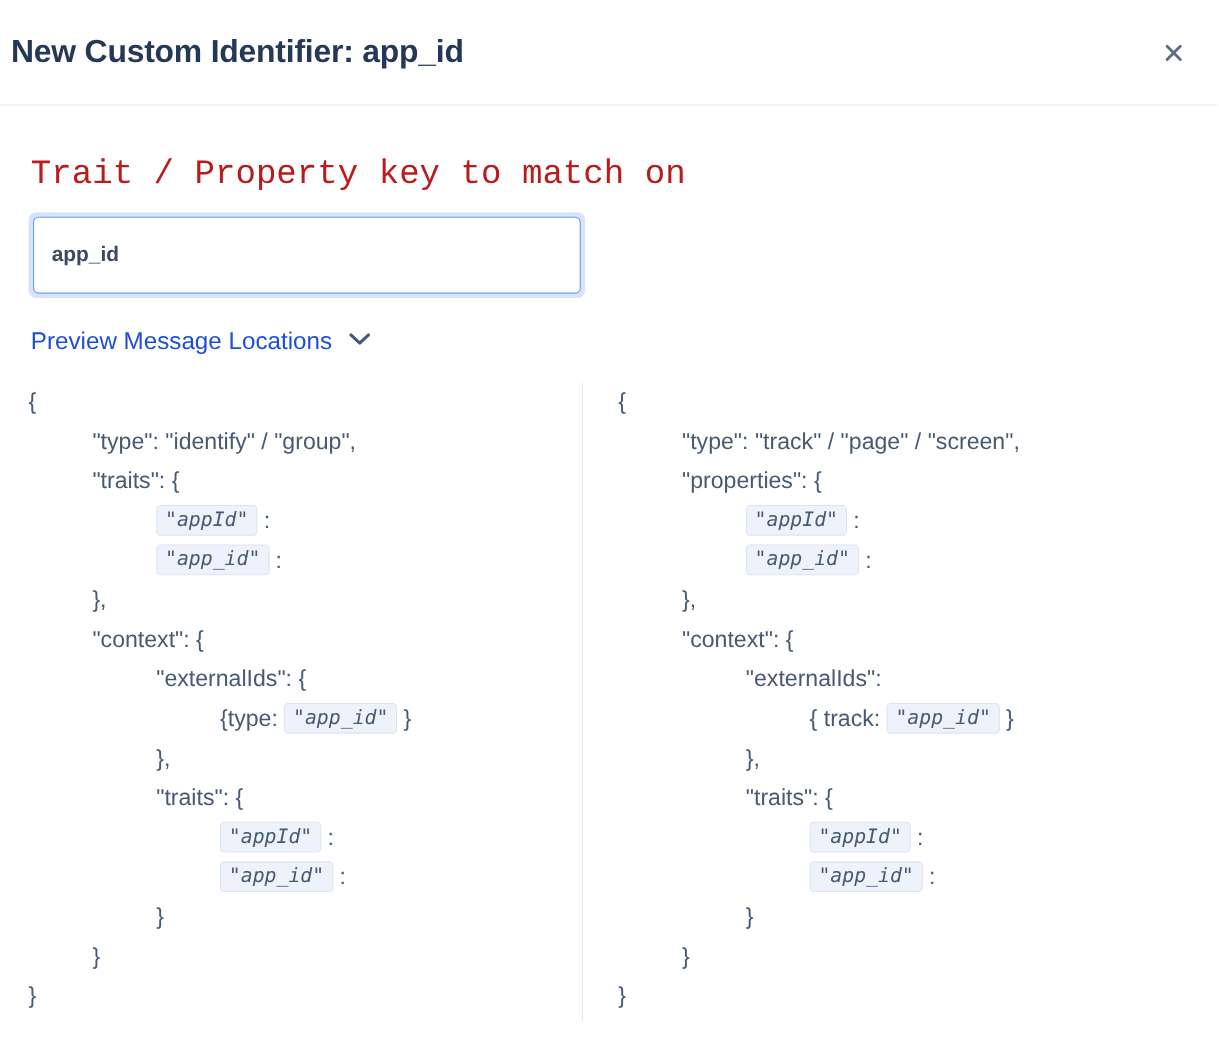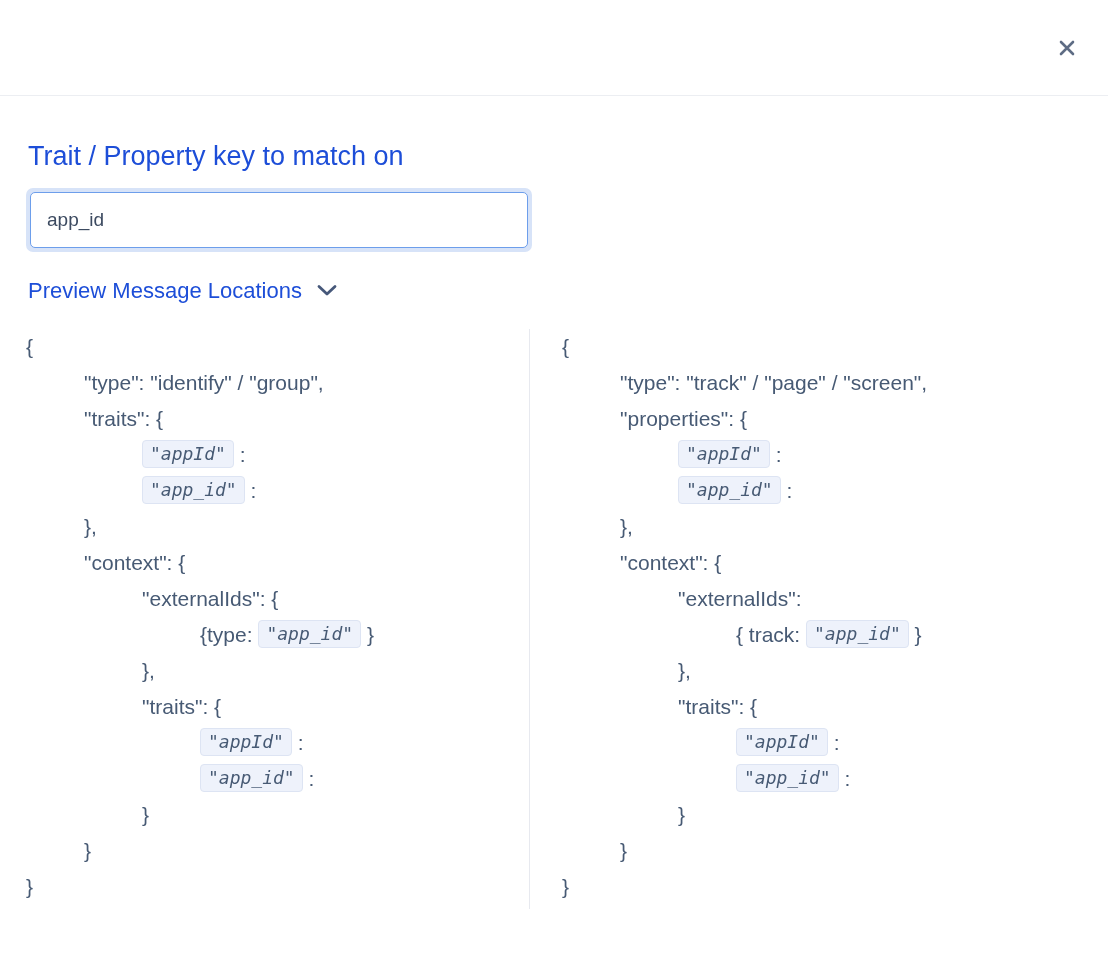--- a/index.html
+++ b/index.html
@@ -62,48 +62,50 @@
   .close-btn svg { display: block; }
 
   
   .modal-body {
     flex: 1 1 auto;
     padding: 44px 24px 0 26px;
     box-sizing: border-box;
   }
 
   .field-label {
-    font-size: 27px;
+    font-size: 31px;
     font-weight: 500;
-    color: #1d4ed8;
+    color: #b91c1c;
     margin: 0 0 16px 2px;
     line-height: 1.2;
+    font-family: Liberation Mono, monospace;
   }
 
   .input-wrap {
     width: 506px;
     box-sizing: border-box;
     border-radius: 7px;
     padding: 4px;
     background: #d7e3f8;
     margin-bottom: 26px;
   }
   .text-input {
     width: 100%;
     box-sizing: border-box;
-    height: 56px;
+    height: 70px;
     border: 1px solid #6d9eeb;
     border-radius: 5px;
     background: #ffffff;
     color: #3c4a60;
     font-family: "Liberation Sans", sans-serif;
     font-size: 19px;
     padding: 0 16px;
     outline: none;
     caret-color: #2b3a52;
+    font-weight: bold;
   }
 
   .preview-toggle {
     display: inline-flex;
     align-items: center;
     gap: 14px;
     cursor: pointer;
     margin: 0 0 10px 2px;
     user-select: none;
   }
@@ -162,20 +164,21 @@
     line-height: 1.15;
     vertical-align: 2px;
   }
 </style>
 </head>
 <body>
 
 <div class="modal">
 
   <div class="modal-header">
+    <div class="modal-title">New Custom Identifier: app_id</div>
     <button class="close-btn">
       <span>
         <svg width="22" height="22" viewBox="0 0 22 22" aria-hidden="true">
           <path d="M5 5 L17 17 M17 5 L5 17" stroke="#5e6c84" stroke-width="2.6" stroke-linecap="round" fill="none"></path>
         </svg>
       </span>
     </button>
   </div>
 
   <div class="modal-body">

